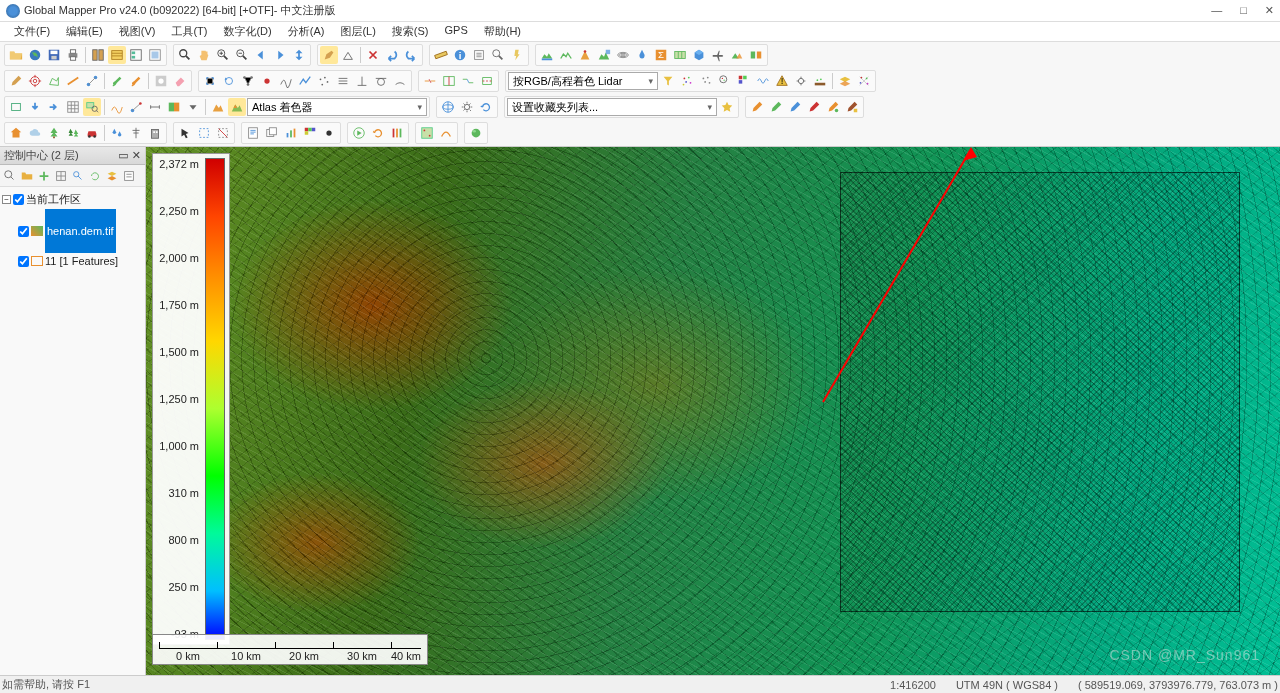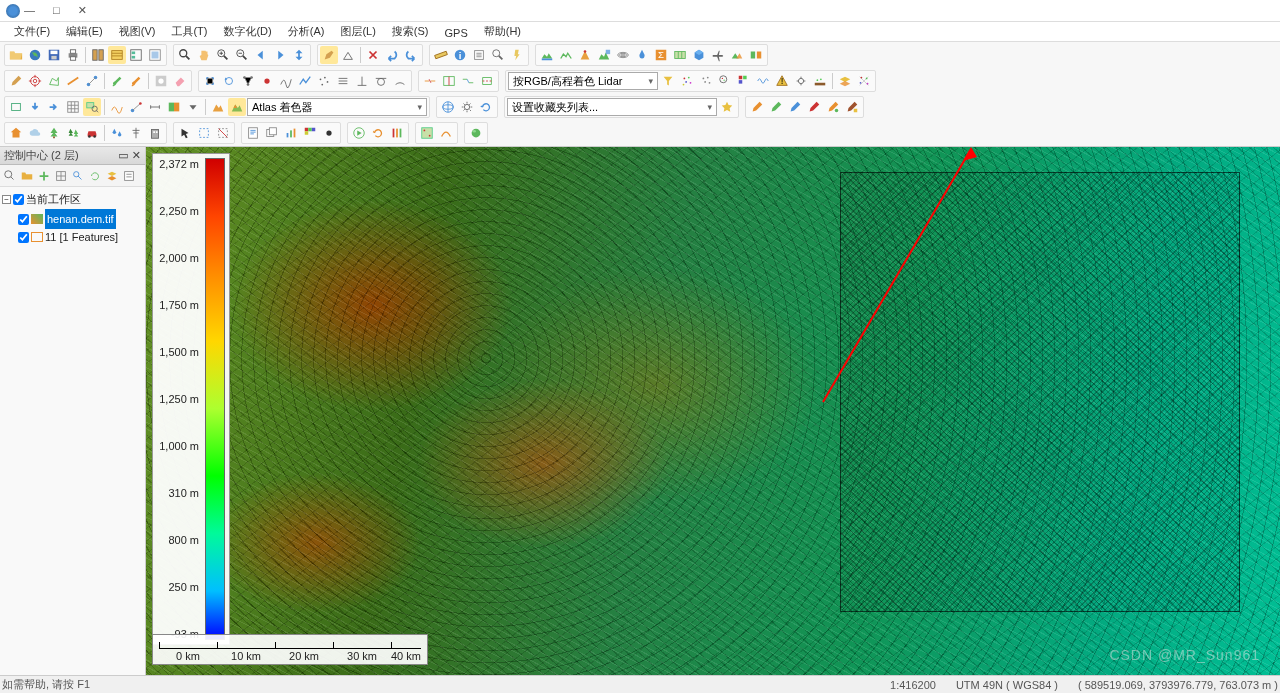--- a/index.html
+++ b/index.html
@@ -2,42 +2,42 @@
 <html><head>
 <meta charset="utf-8">
 <style>
 *{margin:0;padding:0;box-sizing:border-box;font-family:"Microsoft YaHei",Arial,sans-serif;font-size:11px}
 body{background:#f0f0f0;width:1280px;height:693px;overflow:hidden;display:flex;flex-direction:column}
 .titlebar{height:22px;background:#fff;display:flex;align-items:center;padding:0 6px;border-bottom:1px solid #ddd}
 .titlebar .logo{width:14px;height:14px;background:radial-gradient(circle,#4a90d9 40%,#2e5c8a 100%);border-radius:50%;margin-right:4px}
 .titlebar .title{flex:1;color:#333}
 .win-controls{display:flex;gap:18px;color:#555}
 .win-controls span{cursor:pointer}
-.menubar{height:20px;background:#fff;display:flex;align-items:flex-end;padding:0 8px;gap:4px;border-bottom:1px solid #ddd}
+.menubar{height:20px;background:#fff;display:flex;align-items:flex-start;padding:0 8px;gap:4px;border-bottom:1px solid #ddd}
 .menubar span{padding:2px 6px;color:#333;cursor:pointer}
 .toolbars{background:#f7f7f7;border-bottom:1px solid #ccc}
 .tb-row{display:flex;align-items:center;padding:2px 4px;gap:2px;flex-wrap:nowrap}
 .tb-group{display:flex;align-items:center;border:1px solid #ddd;border-radius:2px;background:#fafafa;padding:1px 2px;gap:1px;margin-right:4px}
 .tb-btn{width:18px;height:18px;display:flex;align-items:center;justify-content:center;cursor:pointer;border-radius:2px}
 .tb-btn svg{width:14px;height:14px}
 .tb-sep{width:1px;height:16px;background:#ccc;margin:0 2px}
 .tb-combo{height:18px;border:1px solid #aaa;background:#fff;padding:0 18px 0 4px;min-width:120px;font-size:11px;position:relative;display:flex;align-items:center}
 .tb-combo::after{content:"▾";position:absolute;right:4px;color:#666;font-size:9px}
 .main{flex:1;display:flex;overflow:hidden}
 .sidebar{width:146px;background:#f9f9f9;border-right:1px solid #ccc;display:flex;flex-direction:column}
 .sb-header{height:18px;background:linear-gradient(#e8e8e8,#d8d8d8);border-bottom:1px solid #bbb;display:flex;align-items:center;padding:0 4px;font-size:10px;color:#444}
 .sb-header .sb-close{margin-left:auto;cursor:pointer}
 .sb-toolbar{height:22px;display:flex;align-items:center;padding:0 2px;gap:1px;border-bottom:1px solid #ddd;background:#f4f4f4}
 .sb-toolbar .tb-btn{width:16px;height:16px}
 .tree{padding:4px 2px;font-size:10px;color:#222}
 .tree-row{display:flex;align-items:center;gap:2px;padding:1px 0;white-space:nowrap}
 .tree-indent{display:inline-block}
 .tree-toggle{width:9px;height:9px;border:1px solid #888;display:inline-flex;align-items:center;justify-content:center;font-size:8px;line-height:1;cursor:pointer;background:#fff}
 .tree-check{width:11px;height:11px}
-.tree-label.sel{background:#0078d7;color:#fff;padding:4px 2px}
+.tree-label.sel{background:#0078d7;color:#fff;padding:16px 2px}
 .map{flex:1;position:relative;overflow:hidden;background:#737373}
 .terrain{position:absolute;inset:0;background:
  radial-gradient(ellipse 200px 150px at 20% 30%,rgba(180,60,20,0.6),transparent 70%),
  radial-gradient(ellipse 180px 120px at 35% 60%,rgba(200,80,30,0.5),transparent 70%),
  radial-gradient(ellipse 150px 100px at 15% 75%,rgba(190,70,25,0.5),transparent 70%),
  radial-gradient(ellipse 250px 180px at 45% 45%,rgba(140,120,40,0.5),transparent 65%),
  linear-gradient(100deg,#6b8e3a 0%,#4a7030 25%,#3a8050 45%,#2a9060 65%,#20a080 85%,#1eb090 100%);
  filter:contrast(1.3)}
 .terrain::before{content:"";position:absolute;inset:0;background:
  repeating-linear-gradient(42deg,transparent 0 2px,rgba(0,0,0,0.15) 2px 3px,transparent 3px 8px),
@@ -59,20 +59,21 @@
 .scalebar-labels span{text-align:center}
 .statusbar{height:18px;background:#f0f0f0;border-top:1px solid #ccc;display:flex;align-items:center;padding:0 2px;font-size:10px;color:#555;gap:20px}
 .statusbar .spacer{flex:1}
 .watermark{position:absolute;bottom:12px;right:20px;color:rgba(230,230,230,0.5);font-size:14px;font-weight:500;letter-spacing:1px}
 </style>
 </head>
 <body>
 
 <div class="titlebar">
   <div class="logo"></div>
+  <div class="title">Global Mapper Pro v24.0 (b092022) [64-bit] [+OTF]- 中文注册版</div>
   <div class="win-controls">
     <span>—</span>
     <span>□</span>
     <span>✕</span>
   </div>
 </div>
 
 <div class="menubar">
   <span>文件(F)</span>
   <span>编辑(E)</span>

